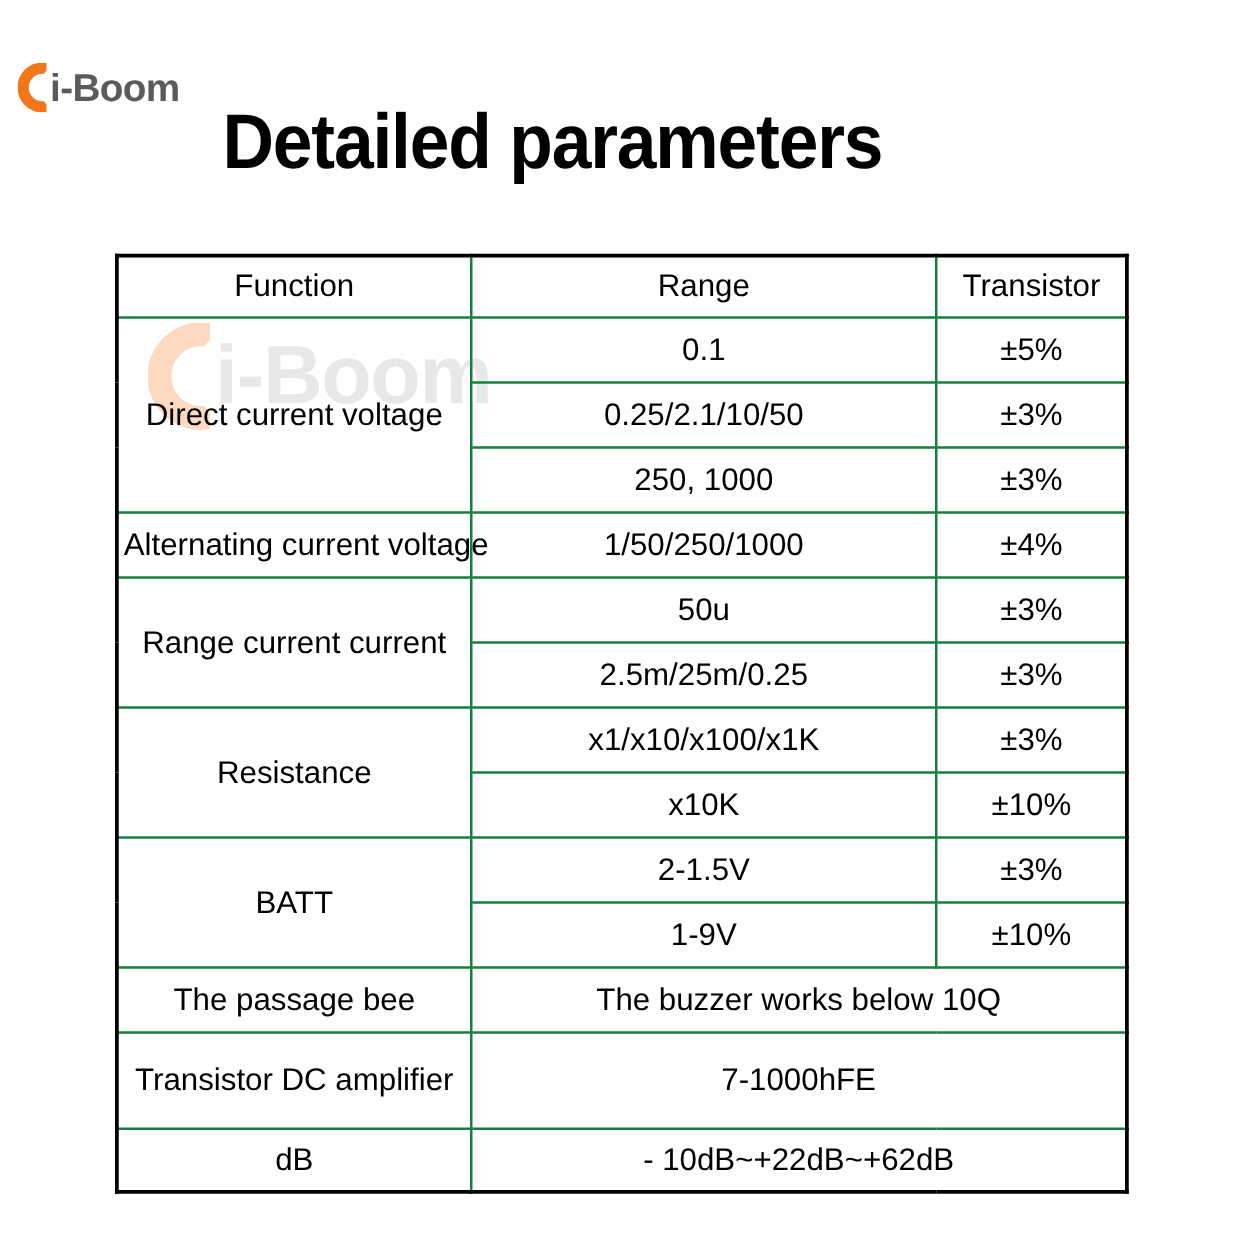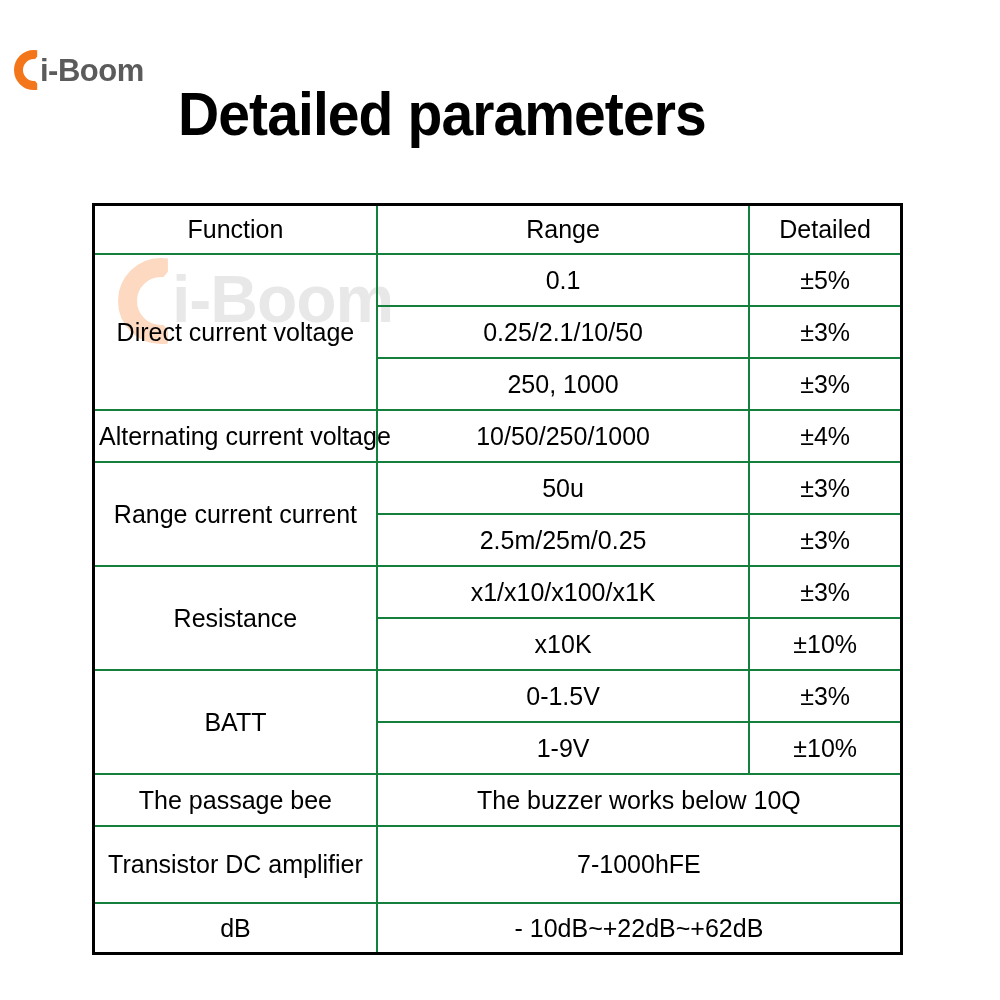--- a/index.html
+++ b/index.html
@@ -158,42 +158,42 @@
 <table id="spec-table">
   <colgroup>
     <col class="col-function">
     <col class="col-range">
     <col class="col-prec">
   </colgroup>
   <thead>
     <tr>
       <th>Function</th>
       <th>Range</th>
-      <th>Detailed</th>
+      <th>Transistor</th>
     </tr>
   </thead>
   <tbody>
 
     <tr>
       <td class="fn-cell" rowspan="3">Direct current voltage</td>
       <td class="range-cell h50">0.1</td>
       <td class="prec-cell h50">±5%</td>
     </tr>
     <tr>
       <td class="range-cell h50">0.25/2.1/10/50</td>
       <td class="prec-cell h50">±3%</td>
     </tr>
     <tr>
       <td class="range-cell h50">250, 1000</td>
       <td class="prec-cell h50">±3%</td>
     </tr>
 
     <tr>
       <td class="fn-small h50">Alternating current voltage</td>
-      <td class="range-cell">10/50/250/1000</td>
+      <td class="range-cell">1/50/250/1000</td>
       <td class="prec-cell">±4%</td>
     </tr>
 
     <tr>
       <td class="fn-cell" rowspan="2">Range current current</td>
       <td class="range-cell h50">50u</td>
       <td class="prec-cell h50">±3%</td>
     </tr>
     <tr>
       <td class="range-cell h50">2.5m/25m/0.25</td>
@@ -205,21 +205,21 @@
       <td class="range-cell h50">x1/x10/x100/x1K</td>
       <td class="prec-cell h50">±3%</td>
     </tr>
     <tr>
       <td class="range-cell h50">x10K</td>
       <td class="prec-cell h50">±10%</td>
     </tr>
 
     <tr>
       <td class="fn-cell" rowspan="2">BATT</td>
-      <td class="range-cell h50">0-1.5V</td>
+      <td class="range-cell h50">2-1.5V</td>
       <td class="prec-cell h50">±3%</td>
     </tr>
     <tr>
       <td class="range-cell h50">1-9V</td>
       <td class="prec-cell h50">±10%</td>
     </tr>
 
     <tr>
       <td class="fn-cell h50">The passage bee</td>
       <td class="range-cell" colspan="2">The buzzer works below 10Q</td>

